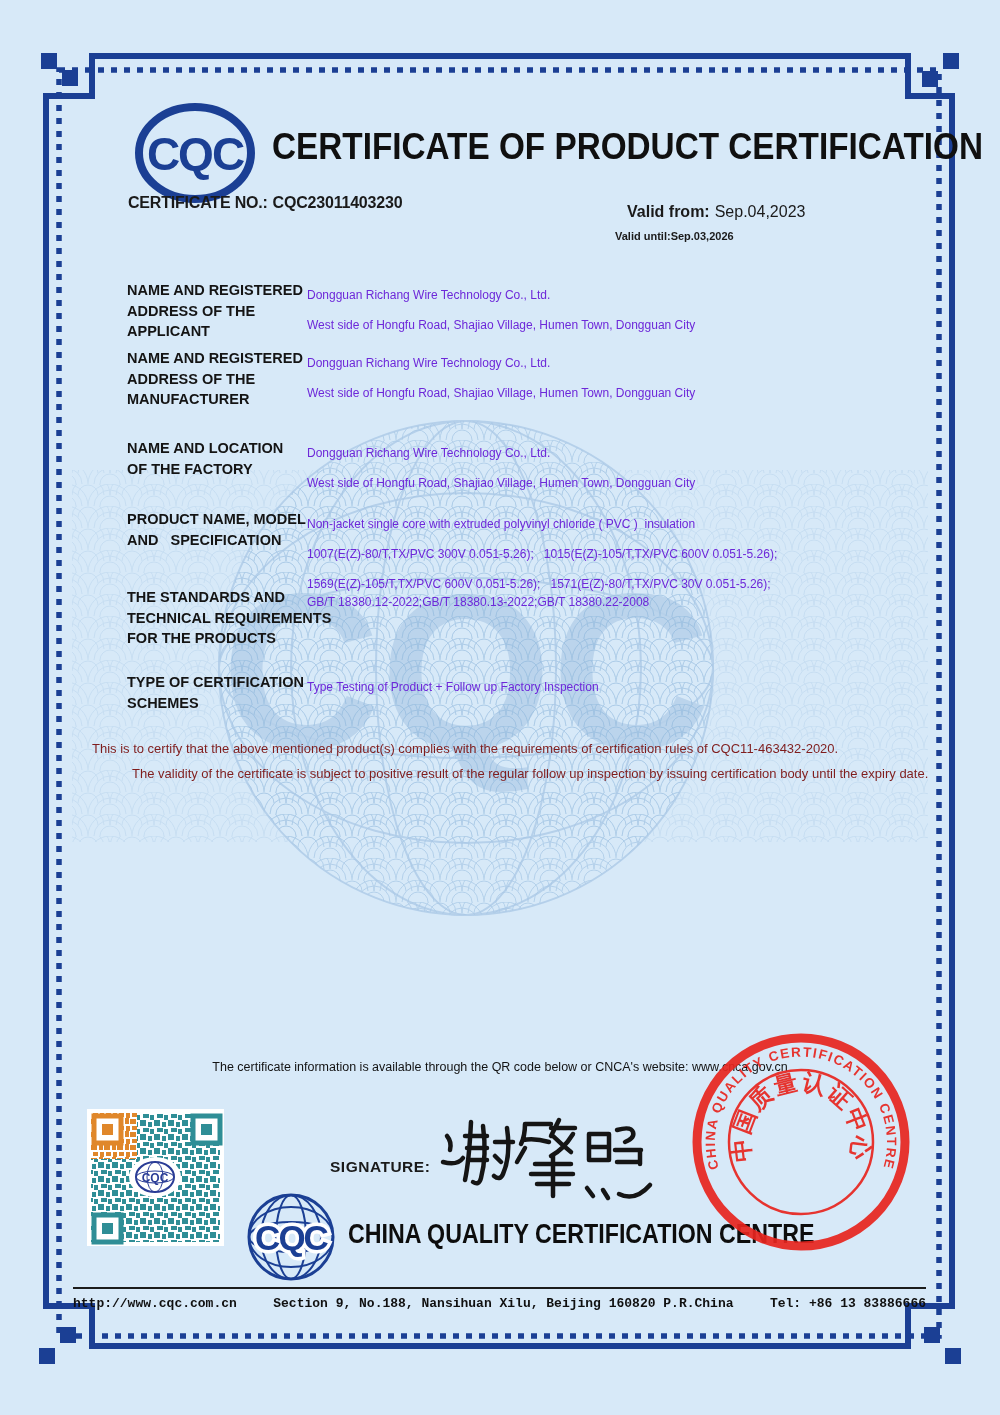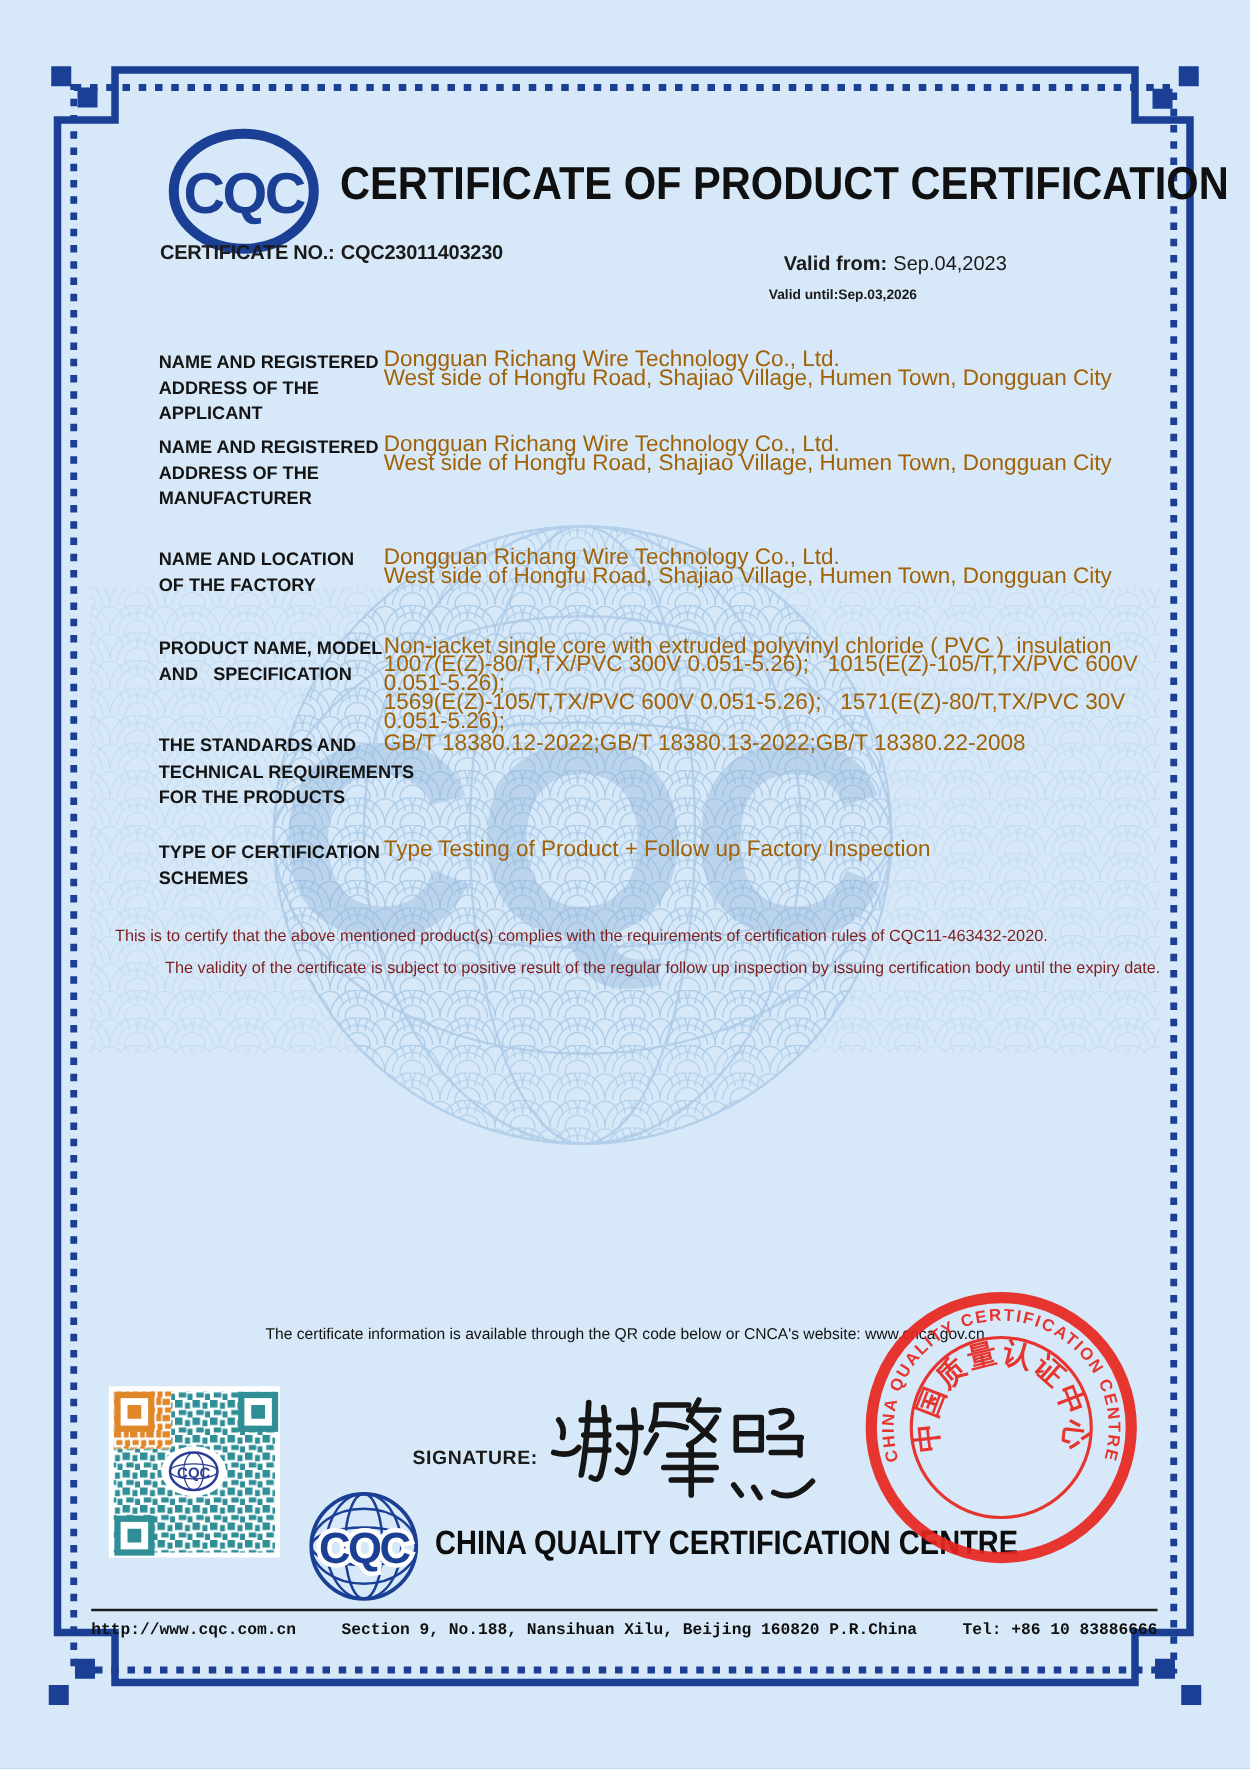--- a/index.html
+++ b/index.html
@@ -15,22 +15,22 @@
 
   .certno{left:128px;top:194px;font-size:16px;font-weight:bold;white-space:nowrap;letter-spacing:-0.2px;}
   .certno .sep{display:inline-block;width:5px;}
   .valid1{left:627px;top:203px;font-size:16px;white-space:nowrap;}
   .valid2{left:615px;top:230px;font-size:11px;font-weight:bold;white-space:nowrap;}
   .valid1 .lbl{font-weight:bold;}
   .valid1 .val{font-weight:normal;margin-left:5px;}
 
   .f-label{position:absolute;left:92px;width:210px;font-size:14.5px;font-weight:bold;
            line-height:20.5px;white-space:pre-wrap;z-index:2;color:#141414;margin-left:35px;}
-  .f-value{position:absolute;left:307px;width:612px;font-size:18px;font-weight:normal;
-           line-height:15px;white-space:pre-wrap;z-index:2;color:#a16207;}
+  .f-value{position:absolute;left:307px;width:612px;font-size:12px;font-weight:normal;
+           line-height:30px;white-space:pre-wrap;z-index:2;color:#6d28d9;}
   .r1{top:280px;} .r2{top:348px;} .r3{top:438px;} .r4{top:509px;} .r5{top:587px;} .r6{top:672px;}
 
   .stmt{left:92px;width:845px;font-size:13px;color:#7f1d1d;white-space:pre-wrap;}
   .s1{top:741px;} .s2{top:766px;margin-left:40px;}
 
   .qrnote{left:100px;top:1060px;width:800px;text-align:center;font-size:12.5px;color:#131313;}
 
   .siglabel{left:330px;top:1158px;font-size:15.5px;font-weight:bold;letter-spacing:.5px;}
 
   .issuer{left:348px;top:1219px;font-size:27px;font-weight:bold;color:#0d0d0d;white-space:nowrap;
@@ -196,21 +196,21 @@
   <div class="txt qrnote">The certificate information is available through the QR code below or CNCA's website: www.cnca.gov.cn</div>
 
   <div class="txt siglabel">SIGNATURE:</div>
 
   <div class="txt issuer">CHINA QUALITY CERTIFICATION CENTRE</div>
 
   <div class="footer-rule"></div>
   <div class="footer">
     <span>http://www.cqc.com.cn</span>
     <span>Section 9, No.188, Nansihuan Xilu, Beijing 160820 P.R.China</span>
-    <span>Tel: +86 10 83886666</span>
+    <span>Tel: +86 13 83886666</span>
   </div>
 
   <svg id="svg-over" width="1000" height="1415" viewBox="0 0 1000 1415" xmlns="http://www.w3.org/2000/svg" xmlns:xlink="http://www.w3.org/1999/xlink">
     <g opacity="0.92" aria-label="中国质量认证中心">
       <circle cx="801" cy="1142" r="104" fill="none" stroke="#e8251f" stroke-width="9"></circle>
       <circle cx="801" cy="1142" r="72" fill="none" stroke="#e8251f" stroke-width="2.5"></circle>
       <defs>
         <path id="ringPath" d="M728,1188 A86,86 0 1 1 874,1188" fill="none"></path>
         <path id="innPath" d="M757,1170 A52,52 0 1 1 845,1170" fill="none"></path>
       </defs>

